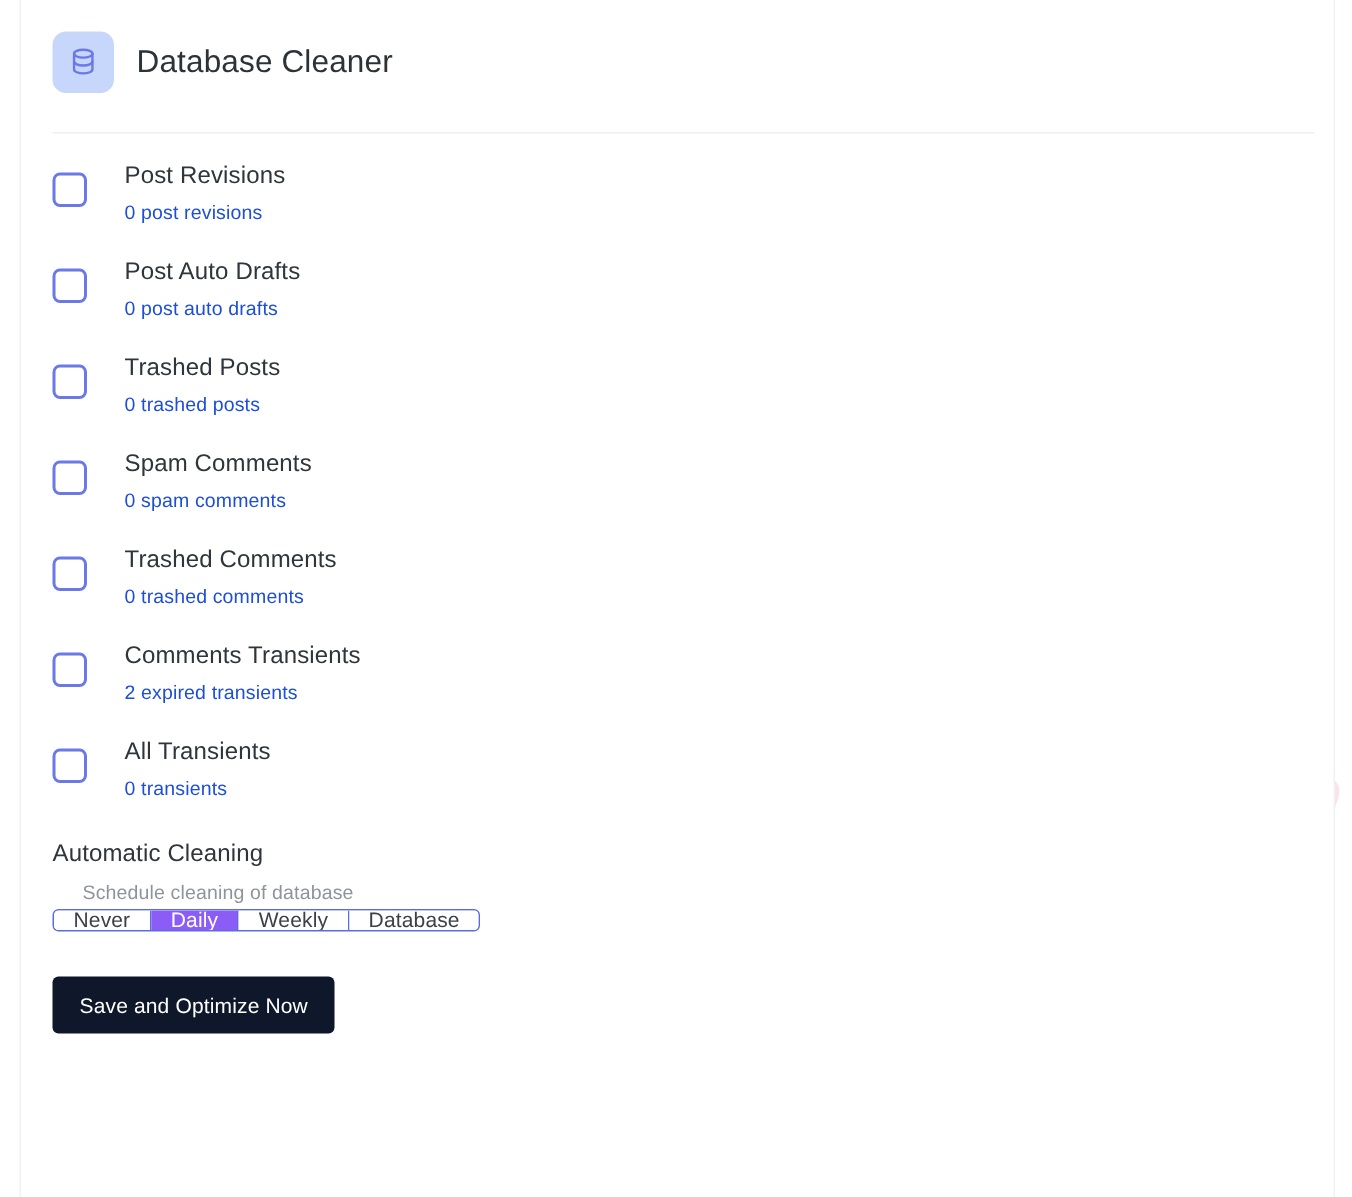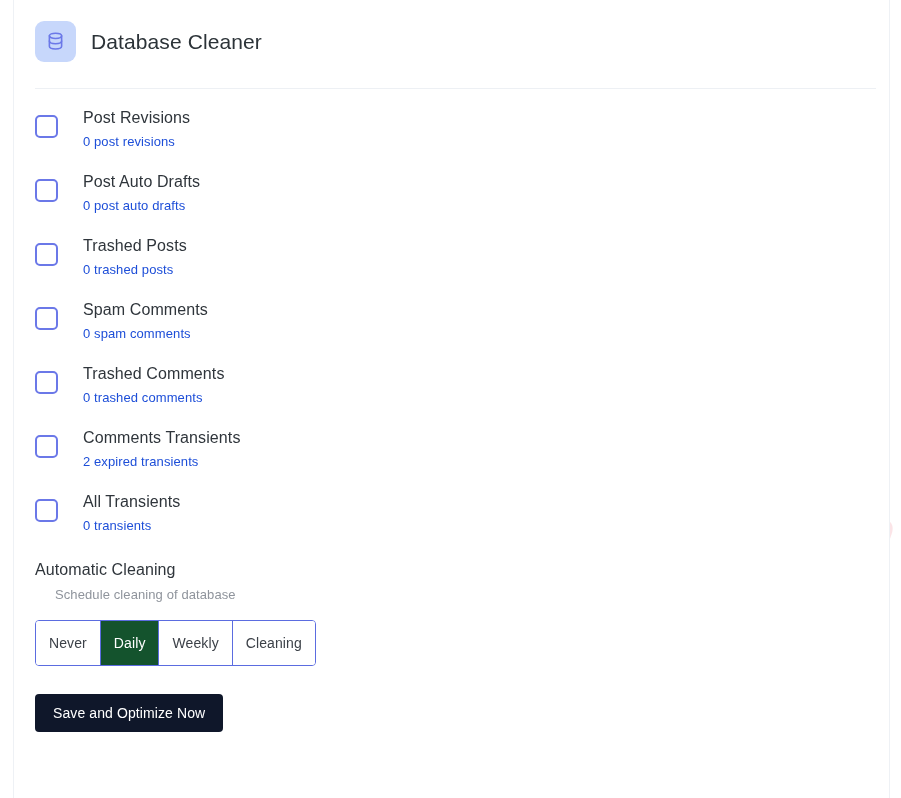--- a/index.html
+++ b/index.html
@@ -143,43 +143,43 @@
     font-size: 13px;
     color: #8f949c;
     line-height: 20px;
     margin-top: 4px;
     letter-spacing: 0.1px;
     margin-left: 20px;
   }
 
   
   .segmented {
-    margin-top: 15px;
+    margin-top: 1px;
     display: inline-flex;
     border: 1px solid #5b6ce0;
     border-radius: 4px;
     overflow: hidden;
-    height: 46px;
+    height: 15px;
   }
   .seg {
     display: flex;
     align-items: center;
     justify-content: center;
     padding: 0 13px;
     font-size: 14px;
     color: #3c4148;
     background: #ffffff;
     border-right: 1px solid #5b6ce0;
     cursor: pointer;
     line-height: 27px;
     letter-spacing: 0.1px;
   }
   .seg:last-child { border-right: none; }
   .seg.active {
-    background: #14532d;
+    background: #8b5cf6;
     color: #ffffff;
   }
 
   
   .btn-primary {
     margin-top: 28px;
     margin-left: 21px;
     display: inline-block;
     background: #0f172a;
     color: #ffffff;
@@ -283,21 +283,21 @@
 
     
     <div class="auto-section">
       <div class="auto-title">Automatic Cleaning</div>
       <div class="auto-sub">Schedule cleaning of database</div>
 
       <div class="segmented">
         <div class="seg">Never</div>
         <div class="seg active">Daily</div>
         <div class="seg">Weekly</div>
-        <div class="seg">Cleaning</div>
+        <div class="seg">Database</div>
       </div>
     </div>
 
     
     <button class="btn-primary">Save and Optimize Now</button>
 
   </div>
 </div>
 
 </body></html>

